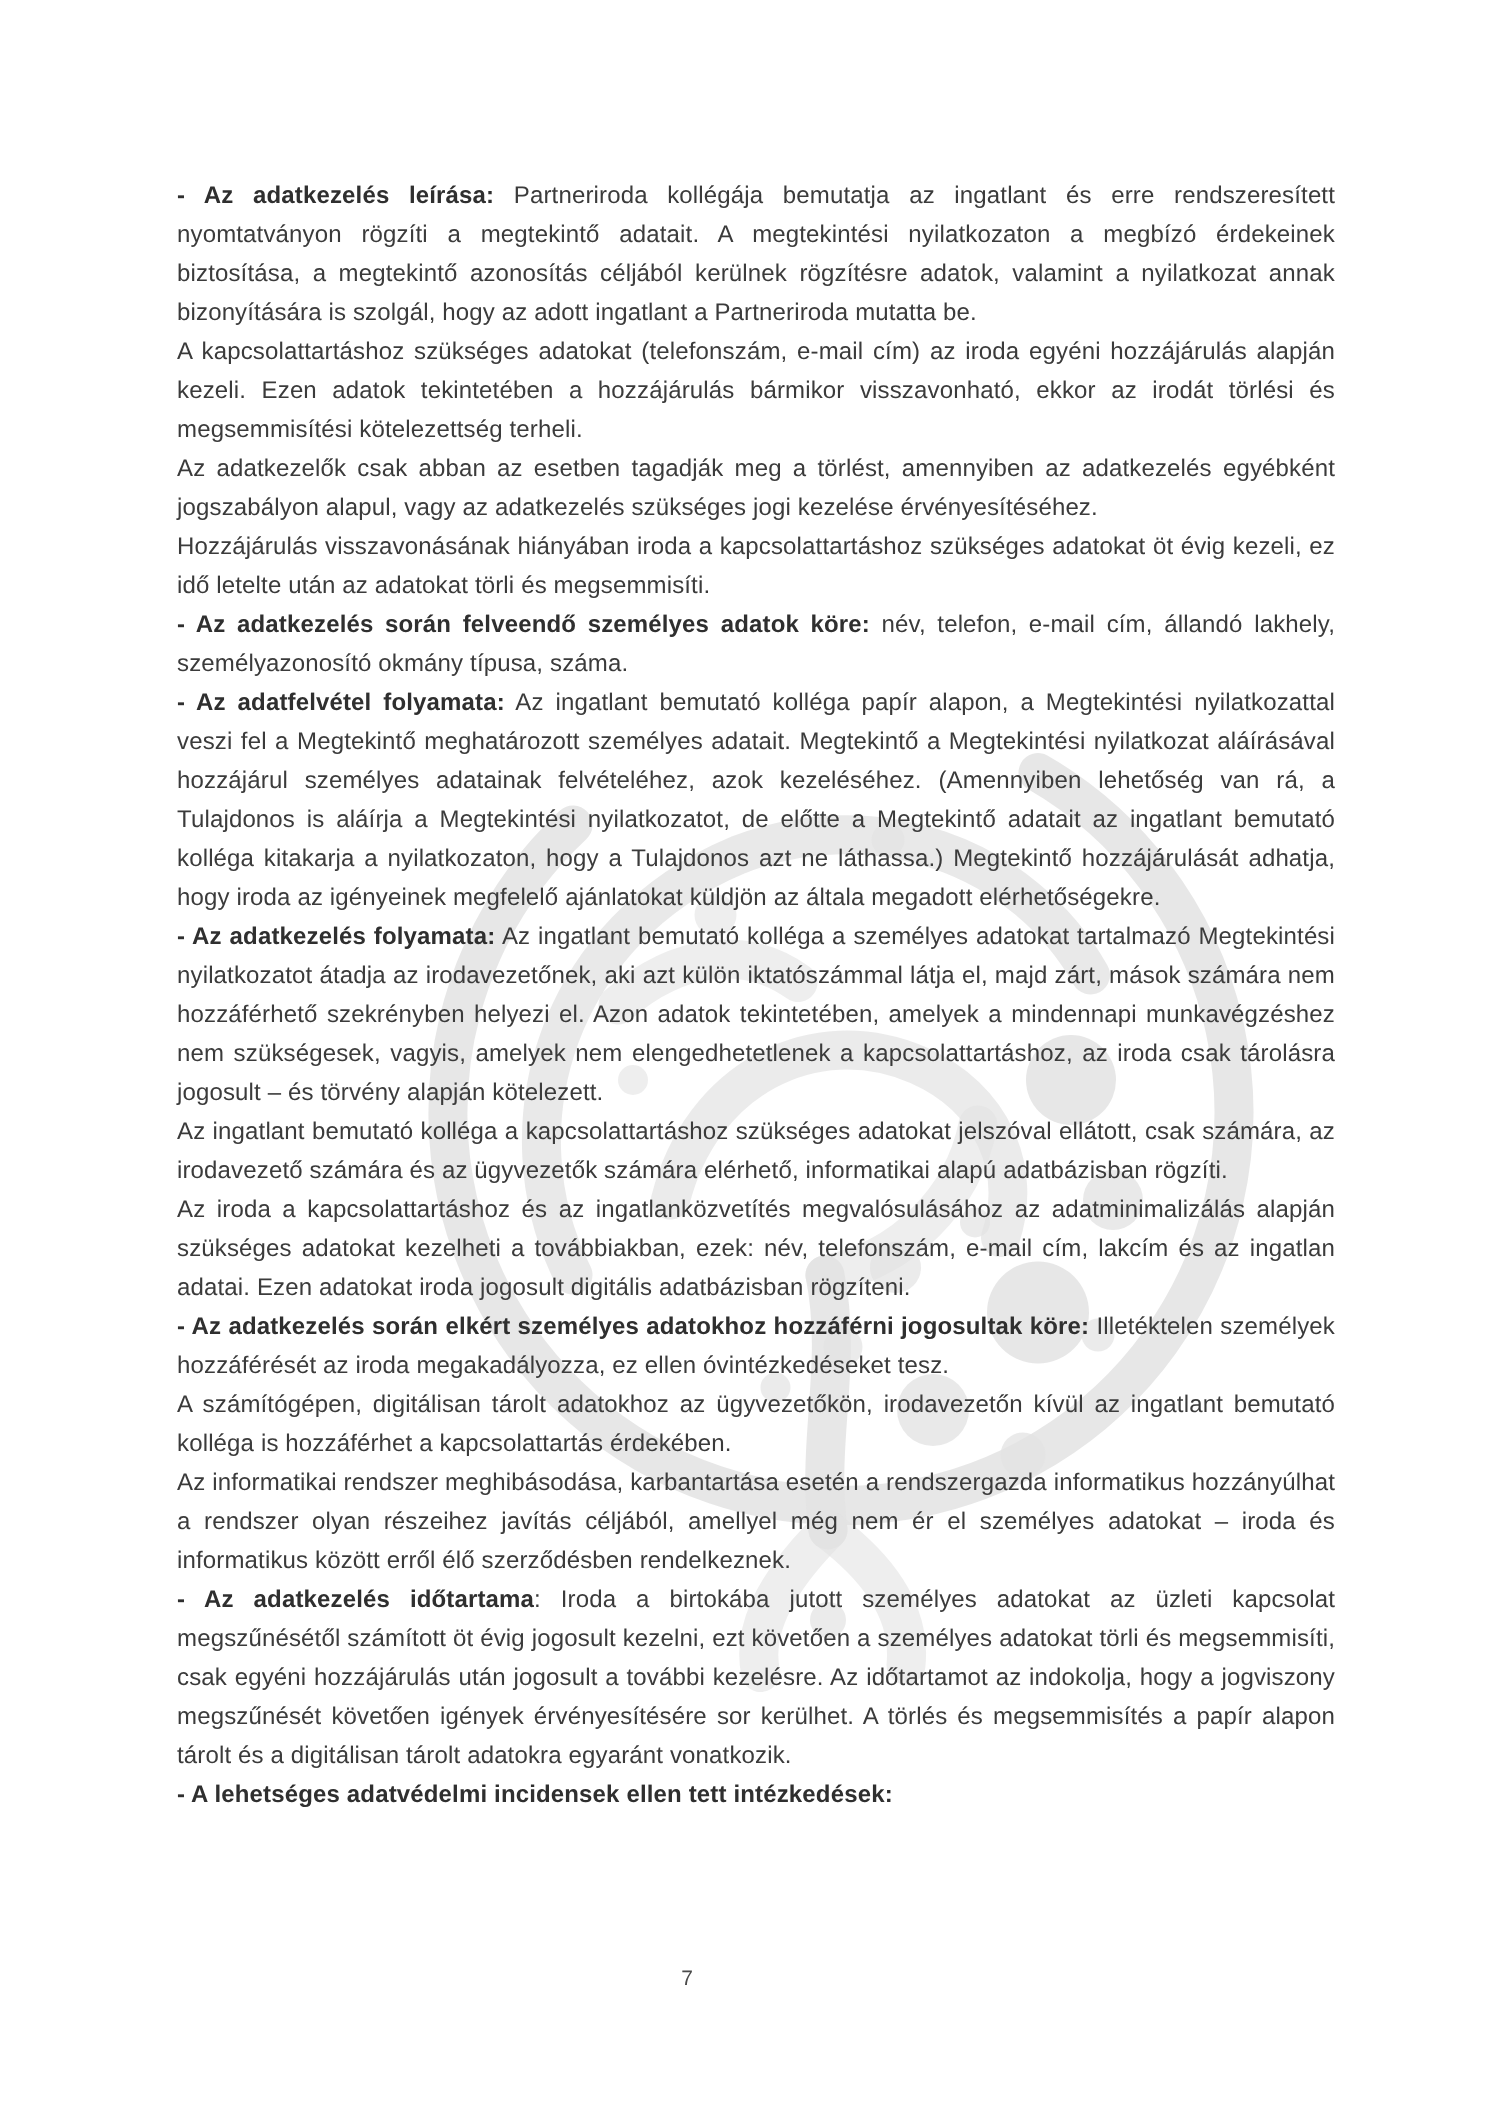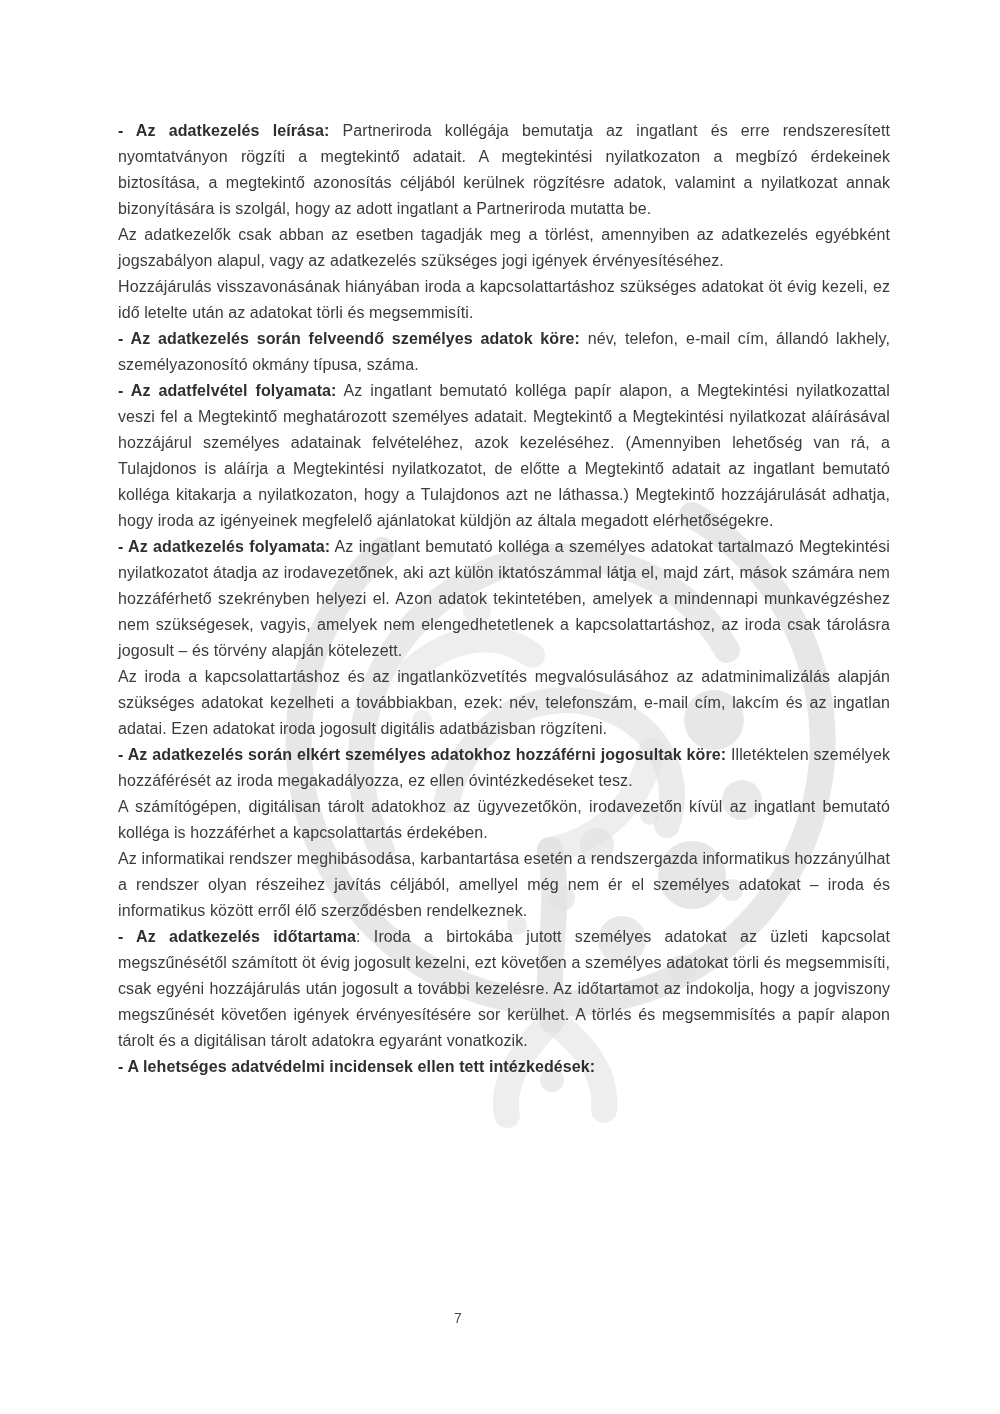--- a/index.html
+++ b/index.html
@@ -81,25 +81,27 @@
       <circle cx="420" cy="550" r="15" opacity="0.75"></circle>
       <circle cx="215" cy="190" r="14" opacity="0.6"></circle>
       <circle cx="330" cy="140" r="11" opacity="0.6"></circle>
       <circle cx="160" cy="300" r="10" opacity="0.6"></circle>
       <circle cx="290" cy="660" r="12" opacity="0.7"></circle>
     </g>
   </svg>
 
   <div class="content">
       <p class="para"><span class="seg-bold">- Az adatkezelés leírása:</span><span> Partneriroda kollégája bemutatja az ingatlant és erre rendszeresített nyomtatványon rögzíti a megtekintő adatait. A megtekintési nyilatkozaton a megbízó érdekeinek biztosítása, a megtekintő azonosítás céljából kerülnek rögzítésre adatok, valamint a nyilatkozat annak bizonyítására is szolgál, hogy az adott ingatlant a Partneriroda mutatta be.</span></p>
-      <p class="para"><span>Az adatkezelők csak abban az esetben tagadják meg a törlést, amennyiben az adatkezelés egyébként jogszabályon alapul, vagy az adatkezelés szükséges jogi igények érvényesítéséhez.</span></p>
+      <p class="para"><span>A kapcsolattartáshoz szükséges adatokat (telefonszám, e-mail cím) az iroda egyéni hozzájárulás alapján kezeli. Ezen adatok tekintetében a hozzájárulás bármikor visszavonható, ekkor az irodát törlési és megsemmisítési kötelezettség terheli.</span></p>
+      <p class="para"><span>Az adatkezelők csak abban az esetben tagadják meg a törlést, amennyiben az adatkezelés egyébként jogszabályon alapul, vagy az adatkezelés szükséges jogi kezelése érvényesítéséhez.</span></p>
       <p class="para"><span>Hozzájárulás visszavonásának hiányában iroda a kapcsolattartáshoz szükséges adatokat öt évig kezeli, ez idő letelte után az adatokat törli és megsemmisíti.</span></p>
       <p class="para"><span class="seg-bold">- Az adatkezelés során felveendő személyes adatok köre:</span><span> név, telefon, e-mail cím, állandó lakhely, személyazonosító okmány típusa, száma.</span></p>
       <p class="para"><span class="seg-bold">- Az adatfelvétel folyamata:</span><span> Az ingatlant bemutató kolléga papír alapon, a Megtekintési nyilatkozattal veszi fel a Megtekintő meghatározott személyes adatait. Megtekintő a Megtekintési nyilatkozat aláírásával hozzájárul személyes adatainak felvételéhez, azok kezeléséhez. (Amennyiben lehetőség van rá, a Tulajdonos is aláírja a Megtekintési nyilatkozatot, de előtte a Megtekintő adatait az ingatlant bemutató kolléga kitakarja a nyilatkozaton, hogy a Tulajdonos azt ne láthassa.) Megtekintő hozzájárulását adhatja, hogy iroda az igényeinek megfelelő ajánlatokat küldjön az általa megadott elérhetőségekre.</span></p>
       <p class="para"><span class="seg-bold">- Az adatkezelés folyamata:</span><span> Az ingatlant bemutató kolléga a személyes adatokat tartalmazó Megtekintési nyilatkozatot átadja az irodavezetőnek, aki azt külön iktatószámmal látja el, majd zárt, mások számára nem hozzáférhető szekrényben helyezi el. Azon adatok tekintetében, amelyek a mindennapi munkavégzéshez nem szükségesek, vagyis, amelyek nem elengedhetetlenek a kapcsolattartáshoz, az iroda csak tárolásra jogosult – és törvény alapján kötelezett.</span></p>
+      <p class="para"><span>Az ingatlant bemutató kolléga a kapcsolattartáshoz szükséges adatokat jelszóval ellátott, csak számára, az irodavezető számára és az ügyvezetők számára elérhető, informatikai alapú adatbázisban rögzíti.</span></p>
       <p class="para"><span>Az iroda a kapcsolattartáshoz és az ingatlanközvetítés megvalósulásához az adatminimalizálás alapján szükséges adatokat kezelheti a továbbiakban, ezek: név, telefonszám, e-mail cím, lakcím és az ingatlan adatai. Ezen adatokat iroda jogosult digitális adatbázisban rögzíteni.</span></p>
       <p class="para"><span class="seg-bold">- Az adatkezelés során elkért személyes adatokhoz hozzáférni jogosultak köre:</span><span> Illetéktelen személyek hozzáférését az iroda megakadályozza, ez ellen óvintézkedéseket tesz.</span></p>
       <p class="para"><span>A számítógépen, digitálisan tárolt adatokhoz az ügyvezetőkön, irodavezetőn kívül az ingatlant bemutató kolléga is hozzáférhet a kapcsolattartás érdekében.</span></p>
       <p class="para"><span>Az informatikai rendszer meghibásodása, karbantartása esetén a rendszergazda informatikus hozzányúlhat a rendszer olyan részeihez javítás céljából, amellyel még nem ér el személyes adatokat – iroda és informatikus között erről élő szerződésben rendelkeznek.</span></p>
       <p class="para"><span class="seg-bold">- Az adatkezelés időtartama</span><span>: Iroda a birtokába jutott személyes adatokat az üzleti kapcsolat megszűnésétől számított öt évig jogosult kezelni, ezt követően a személyes adatokat törli és megsemmisíti, csak egyéni hozzájárulás után jogosult a további kezelésre. Az időtartamot az indokolja, hogy a jogviszony megszűnését követően igények érvényesítésére sor kerülhet. A törlés és megsemmisítés a papír alapon tárolt és a digitálisan tárolt adatokra egyaránt vonatkozik.</span></p>
       <p class="para"><span class="seg-bold">- A lehetséges adatvédelmi incidensek ellen tett intézkedések:</span></p>
     </div>
 
   <div class="page-number">7</div>
 

